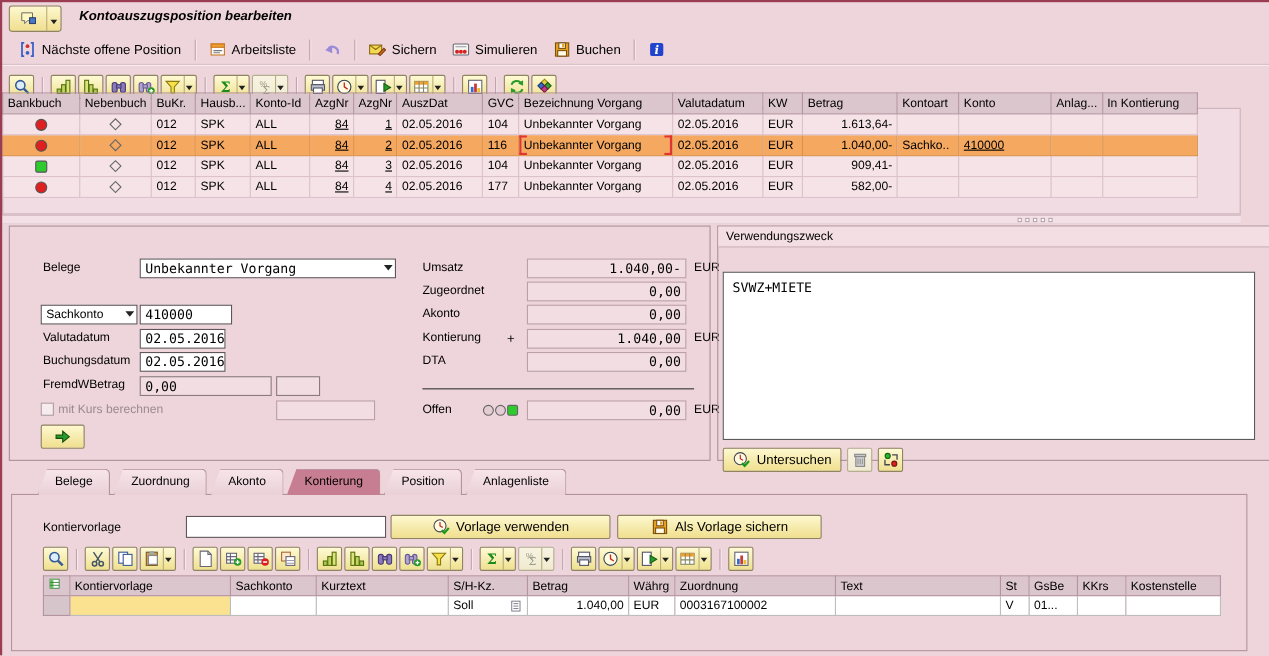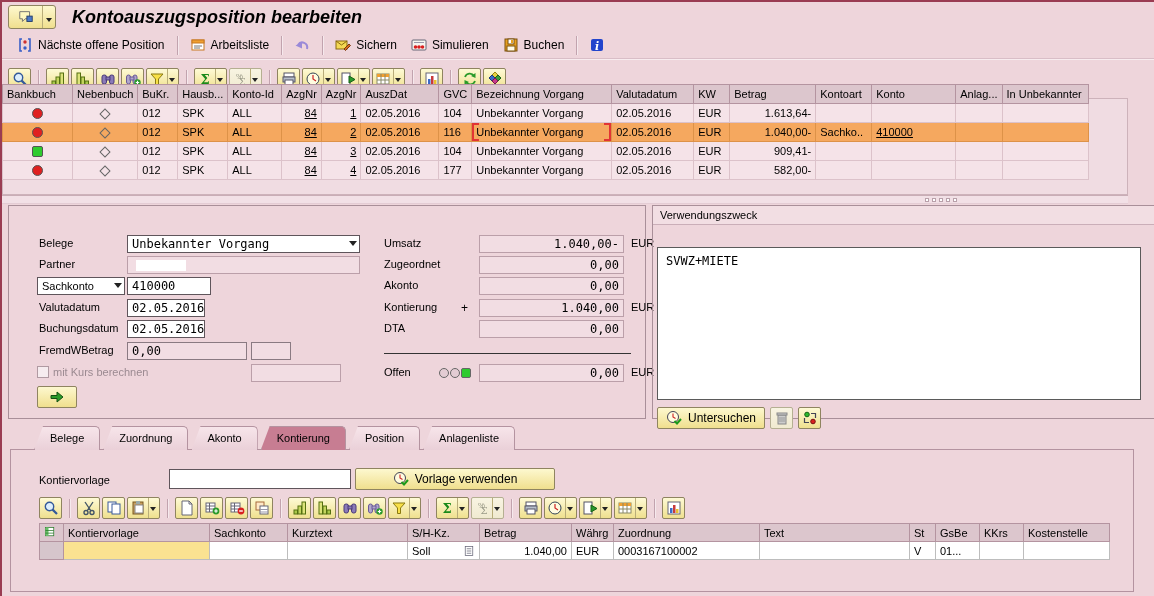--- a/index.html
+++ b/index.html
@@ -8,21 +8,21 @@
   body{position:relative;overflow:hidden;background:#eed5db;font-family:"Liberation Sans",sans-serif;font-size:11px;color:#000}
   .frame{position:absolute;inset:0;border-top:2px solid #9a3c52;border-left:2px solid #9a3c52;pointer-events:none;z-index:50}
 
   
   .titlebar{position:absolute;top:2px;left:2px;right:0;height:30px}
   .menu-btn{position:absolute;left:6px;top:3px;width:48px;height:24px;display:flex;align-items:center;
     background:linear-gradient(#fdf8cf,#f0df8e);border:1px solid #8f8460;border-radius:3px}
   .menu-btn .half{flex:1;display:flex;align-items:center;justify-content:center;height:100%}
   .menu-btn .ddp{width:13px;height:100%;border-left:1px solid #b9ad79;display:flex;align-items:flex-end;justify-content:center;padding-bottom:3px}
   .tri{width:0;height:0;border:3px solid transparent;border-top:4px solid #222}
-  .page-title{position:absolute;left:70px;top:5px;font-size:18px;font-weight:bold;font-style:italic}
+  .page-title{position:absolute;left:70px;top:5px;font-size:12px;font-weight:bold;font-style:italic}
 
   
   .app-toolbar{position:absolute;top:32px;left:2px;right:0;height:27px;display:flex;align-items:center;padding-left:8px;
     border-bottom:1px solid #d9bec7;box-shadow:0 1px 0 #f8ecef}
   .fbtn{display:inline-flex;align-items:center;gap:5px;background:transparent;border:0;font-family:inherit;font-size:12px;padding:2px 7px;white-space:nowrap}
   .sep{display:inline-block;width:1px;height:19px;background:#c2a3ae;box-shadow:1px 0 0 #f6e9ed;margin:0 5px}
   .ic{width:16px;height:16px;flex:0 0 auto}
   .ic12{width:12px;height:12px;flex:0 0 auto}
 
   
@@ -470,21 +470,21 @@
     <th>AzgNr</th>
     <th>AuszDat</th>
     <th>GVC</th>
     <th>Bezeichnung Vorgang</th>
     <th>Valutadatum</th>
     <th>KW</th>
     <th class="r">Betrag</th>
     <th>Kontoart</th>
     <th>Konto</th>
     <th>Anlag...</th>
-    <th>In Unbekannter</th>
+    <th>In Kontierung</th>
   </tr>
   <tr>
     <td class="c"><span class="led"></span></td>
     <td class="c"><span class="diamond"></span></td>
     <td>012</td>
     <td>SPK</td>
     <td>ALL</td>
     <td class="r"><span class="lnk">84</span></td>
     <td class="r"><span class="lnk">1</span></td>
     <td>02.05.2016</td>
@@ -571,26 +571,20 @@
 <div class="gbox" style="left:8px;top:205px;width:638px;height:214px">
   <div class="gb-body">
 
     <div class="frow" style="top:10px">
       <span class="flabel">Belege</span>
       <div class="wfld" style="left:118px;width:233px">
         <span>Unbekannter Vorgang</span>
         <span class="carr"></span>
       </div>
     </div>
-    <div class="frow" style="top:31px">
-      <span class="flabel">Partner</span>
-      <div class="dfld l" style="left:118px;width:233px">
-        <span class="patch"></span>
-      </div>
-    </div>
     <div class="frow" style="top:52px">
       <div class="wfld" style="left:28px;width:88px">
         <span style="font-family:'Liberation Sans',sans-serif;font-size:11px">Sachkonto</span>
         <span class="carr"></span>
       </div>
       <div class="wfld" style="left:118px;width:84px">
         <span>410000</span>
       </div>
     </div>
     <div class="frow" style="top:74px">
@@ -709,20 +703,26 @@
 </div>
 
 <div class="tabpanel">
   <span class="kv-label">Kontiervorlage</span>
   <input class="kv-input" value="" style="">
   <button class="ybtn btn-use">
     <svg class="ic">
         <use href="#i-clockcheck"></use>
       </svg>
     <span>Vorlage verwenden</span>
+  </button>
+  <button class="ybtn btn-saveas">
+    <svg class="ic">
+        <use href="#i-disk"></use>
+      </svg>
+    <span>Als Vorlage sichern</span>
   </button>
 
   <div class="tbar" style="left:28px;top:47px">
     <span class="tb">
         <svg class="ic">
           <use href="#i-mag"></use>
         </svg>
       </span>
     <i class="sep"></i>
     <span class="tb">

